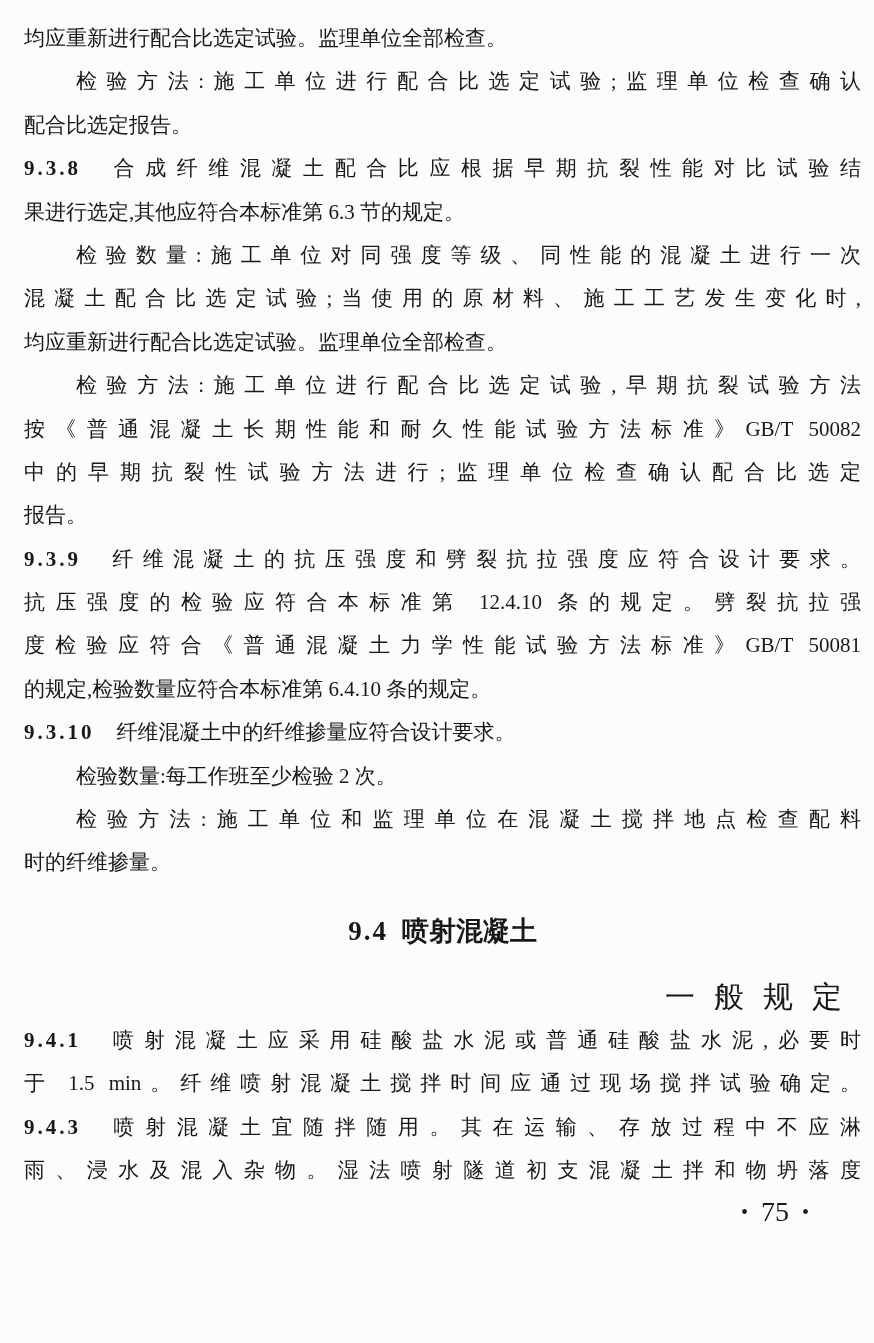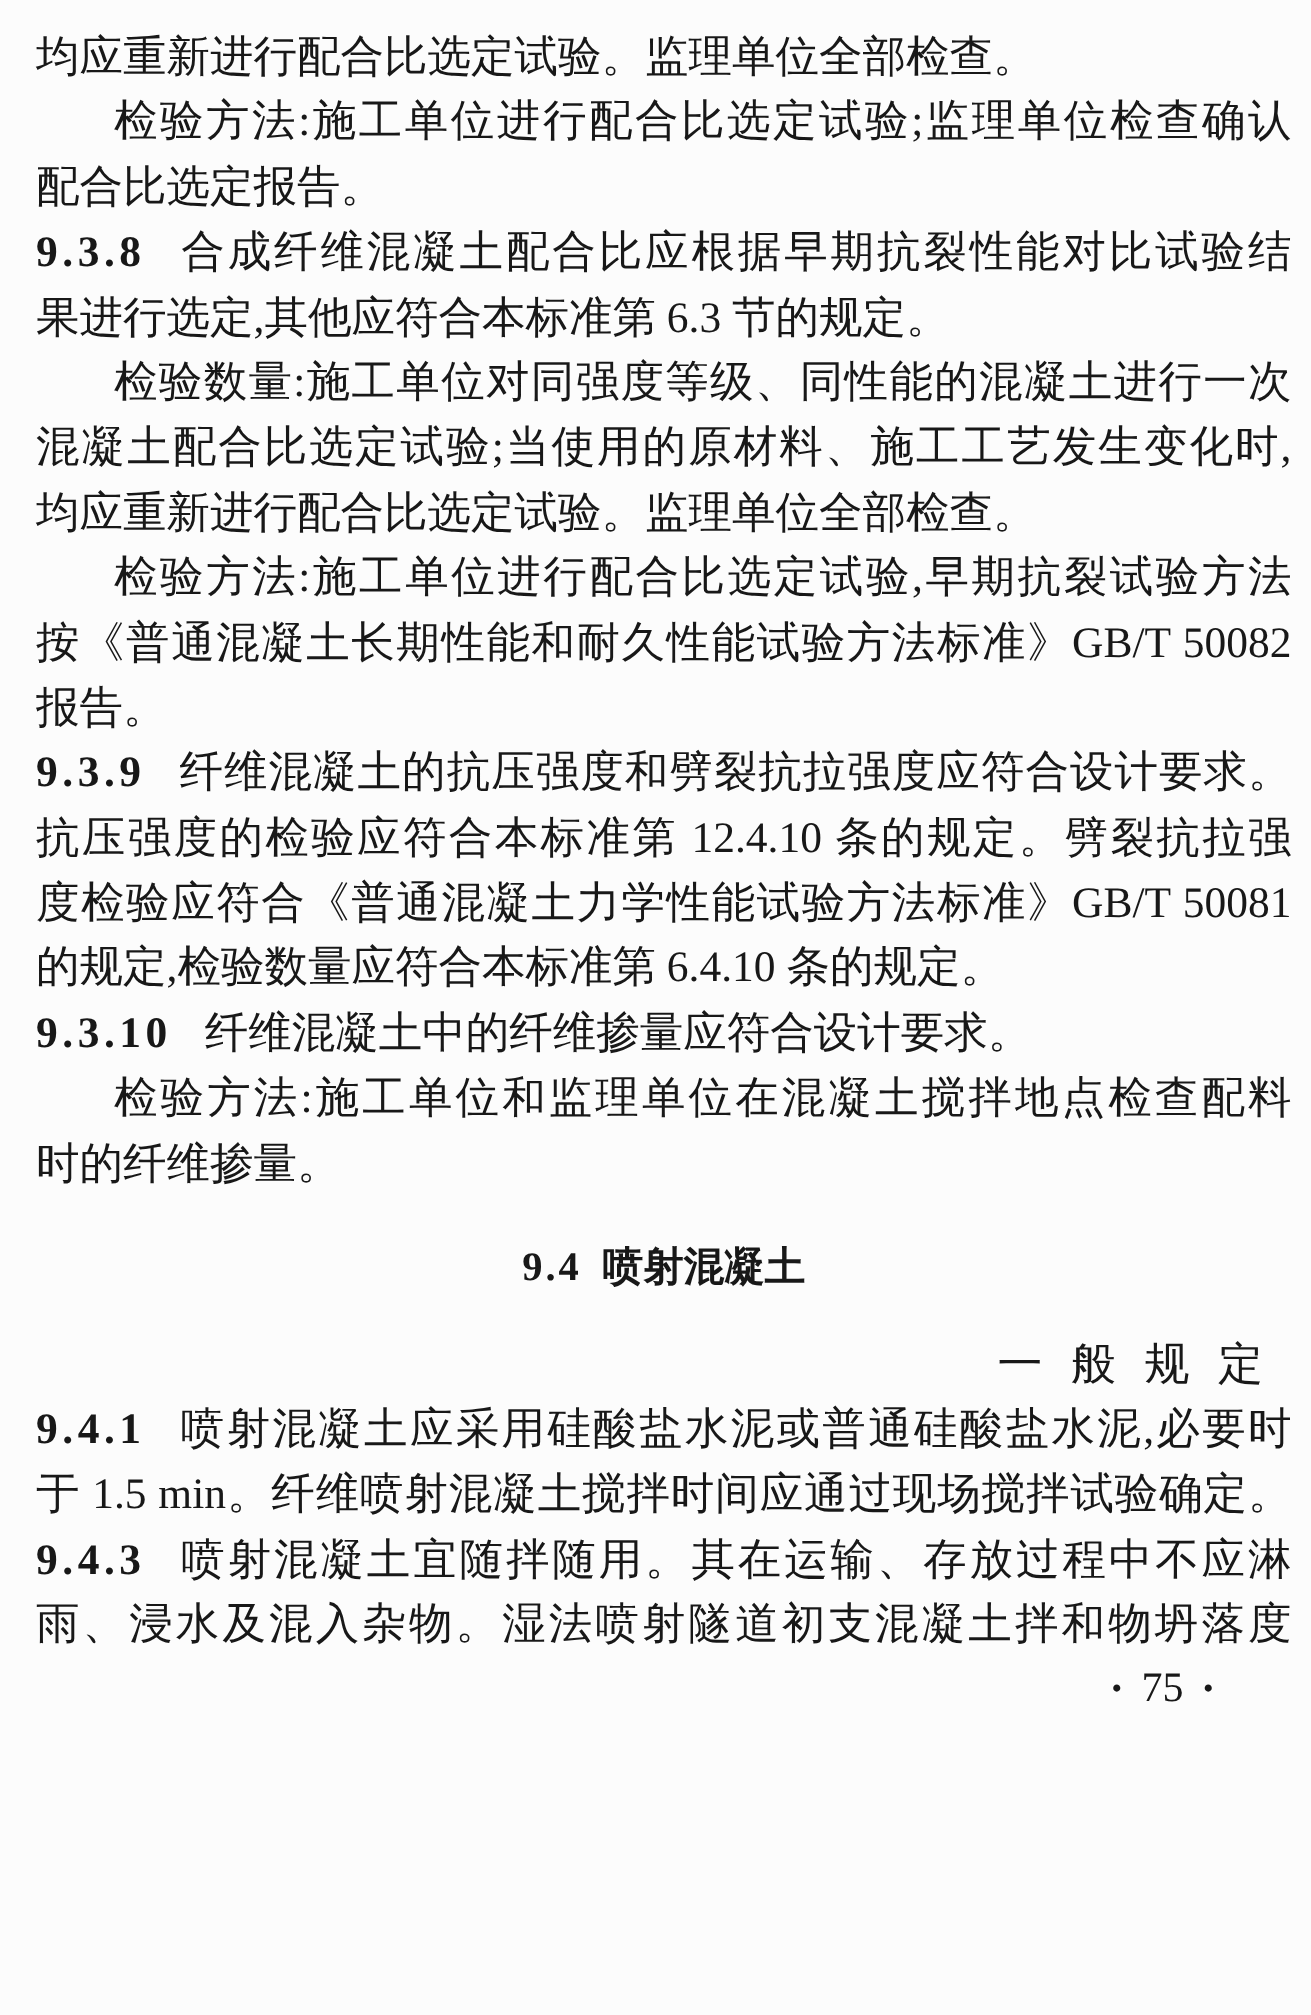--- a/index.html
+++ b/index.html
@@ -11,21 +11,21 @@
     background: #fcfcfc;
     color: #181818;
     font-family: "Liberation Serif", "DejaVu Serif", serif;
     overflow: hidden;
     box-sizing: border-box;
   }
   .text-block {
     padding: 17px 13px 0 24px;
   }
   .line {
-    font-size: 29px;
+    font-size: 21px;
     height: 43.4px;
     line-height: 43.4px;
     text-align: left;
     white-space: nowrap;
   }
   .line.just {
     white-space: normal;
     text-align: justify;
     text-align-last: justify;
   }
@@ -79,28 +79,30 @@
     <div class="line ind just">检验方法:施工单位进行配合比选定试验;监理单位检查确认</div>
     <div class="line">配合比选定报告。</div>
 
     <div class="line just"><span class="clause-num">9.3.8</span><span>合成纤维混凝土配合比应根据早期抗裂性能对比试验结</span></div>
     <div class="line">果进行选定,其他应符合本标准第 6.3 节的规定。</div>
     <div class="line ind just">检验数量:施工单位对同强度等级、同性能的混凝土进行一次</div>
     <div class="line just">混凝土配合比选定试验;当使用的原材料、施工工艺发生变化时,</div>
     <div class="line">均应重新进行配合比选定试验。监理单位全部检查。</div>
     <div class="line ind just">检验方法:施工单位进行配合比选定试验,早期抗裂试验方法</div>
     <div class="line just">按《普通混凝土长期性能和耐久性能试验方法标准》GB/T 50082</div>
+    <div class="line just">中的早期抗裂性试验方法进行;监理单位检查确认配合比选定</div>
     <div class="line">报告。</div>
 
     <div class="line just"><span class="clause-num">9.3.9</span><span>纤维混凝土的抗压强度和劈裂抗拉强度应符合设计要求。</span></div>
     <div class="line just">抗压强度的检验应符合本标准第 12.4.10 条的规定。劈裂抗拉强</div>
     <div class="line just">度检验应符合《普通混凝土力学性能试验方法标准》GB/T 50081</div>
     <div class="line">的规定,检验数量应符合本标准第 6.4.10 条的规定。</div>
 
     <div class="line"><span class="clause-num">9.3.10</span><span>纤维混凝土中的纤维掺量应符合设计要求。</span></div>
+    <div class="line ind">检验数量:每工作班至少检验 2 次。</div>
     <div class="line ind just">检验方法:施工单位和监理单位在混凝土搅拌地点检查配料</div>
     <div class="line">时的纤维掺量。</div>
 
     <div class="section-heading"><span class="sec-num">9.4</span><span>喷射混凝土</span></div>
 
     <div class="subsection-heading">一般规定</div>
 
     <div class="line just"><span class="clause-num">9.4.1</span><span>喷射混凝土应采用硅酸盐水泥或普通硅酸盐水泥,必要时</span></div>
     <div class="line just">于 1.5 min。纤维喷射混凝土搅拌时间应通过现场搅拌试验确定。</div>
     <div class="line just"><span class="clause-num">9.4.3</span><span>喷射混凝土宜随拌随用。其在运输、存放过程中不应淋</span></div>

